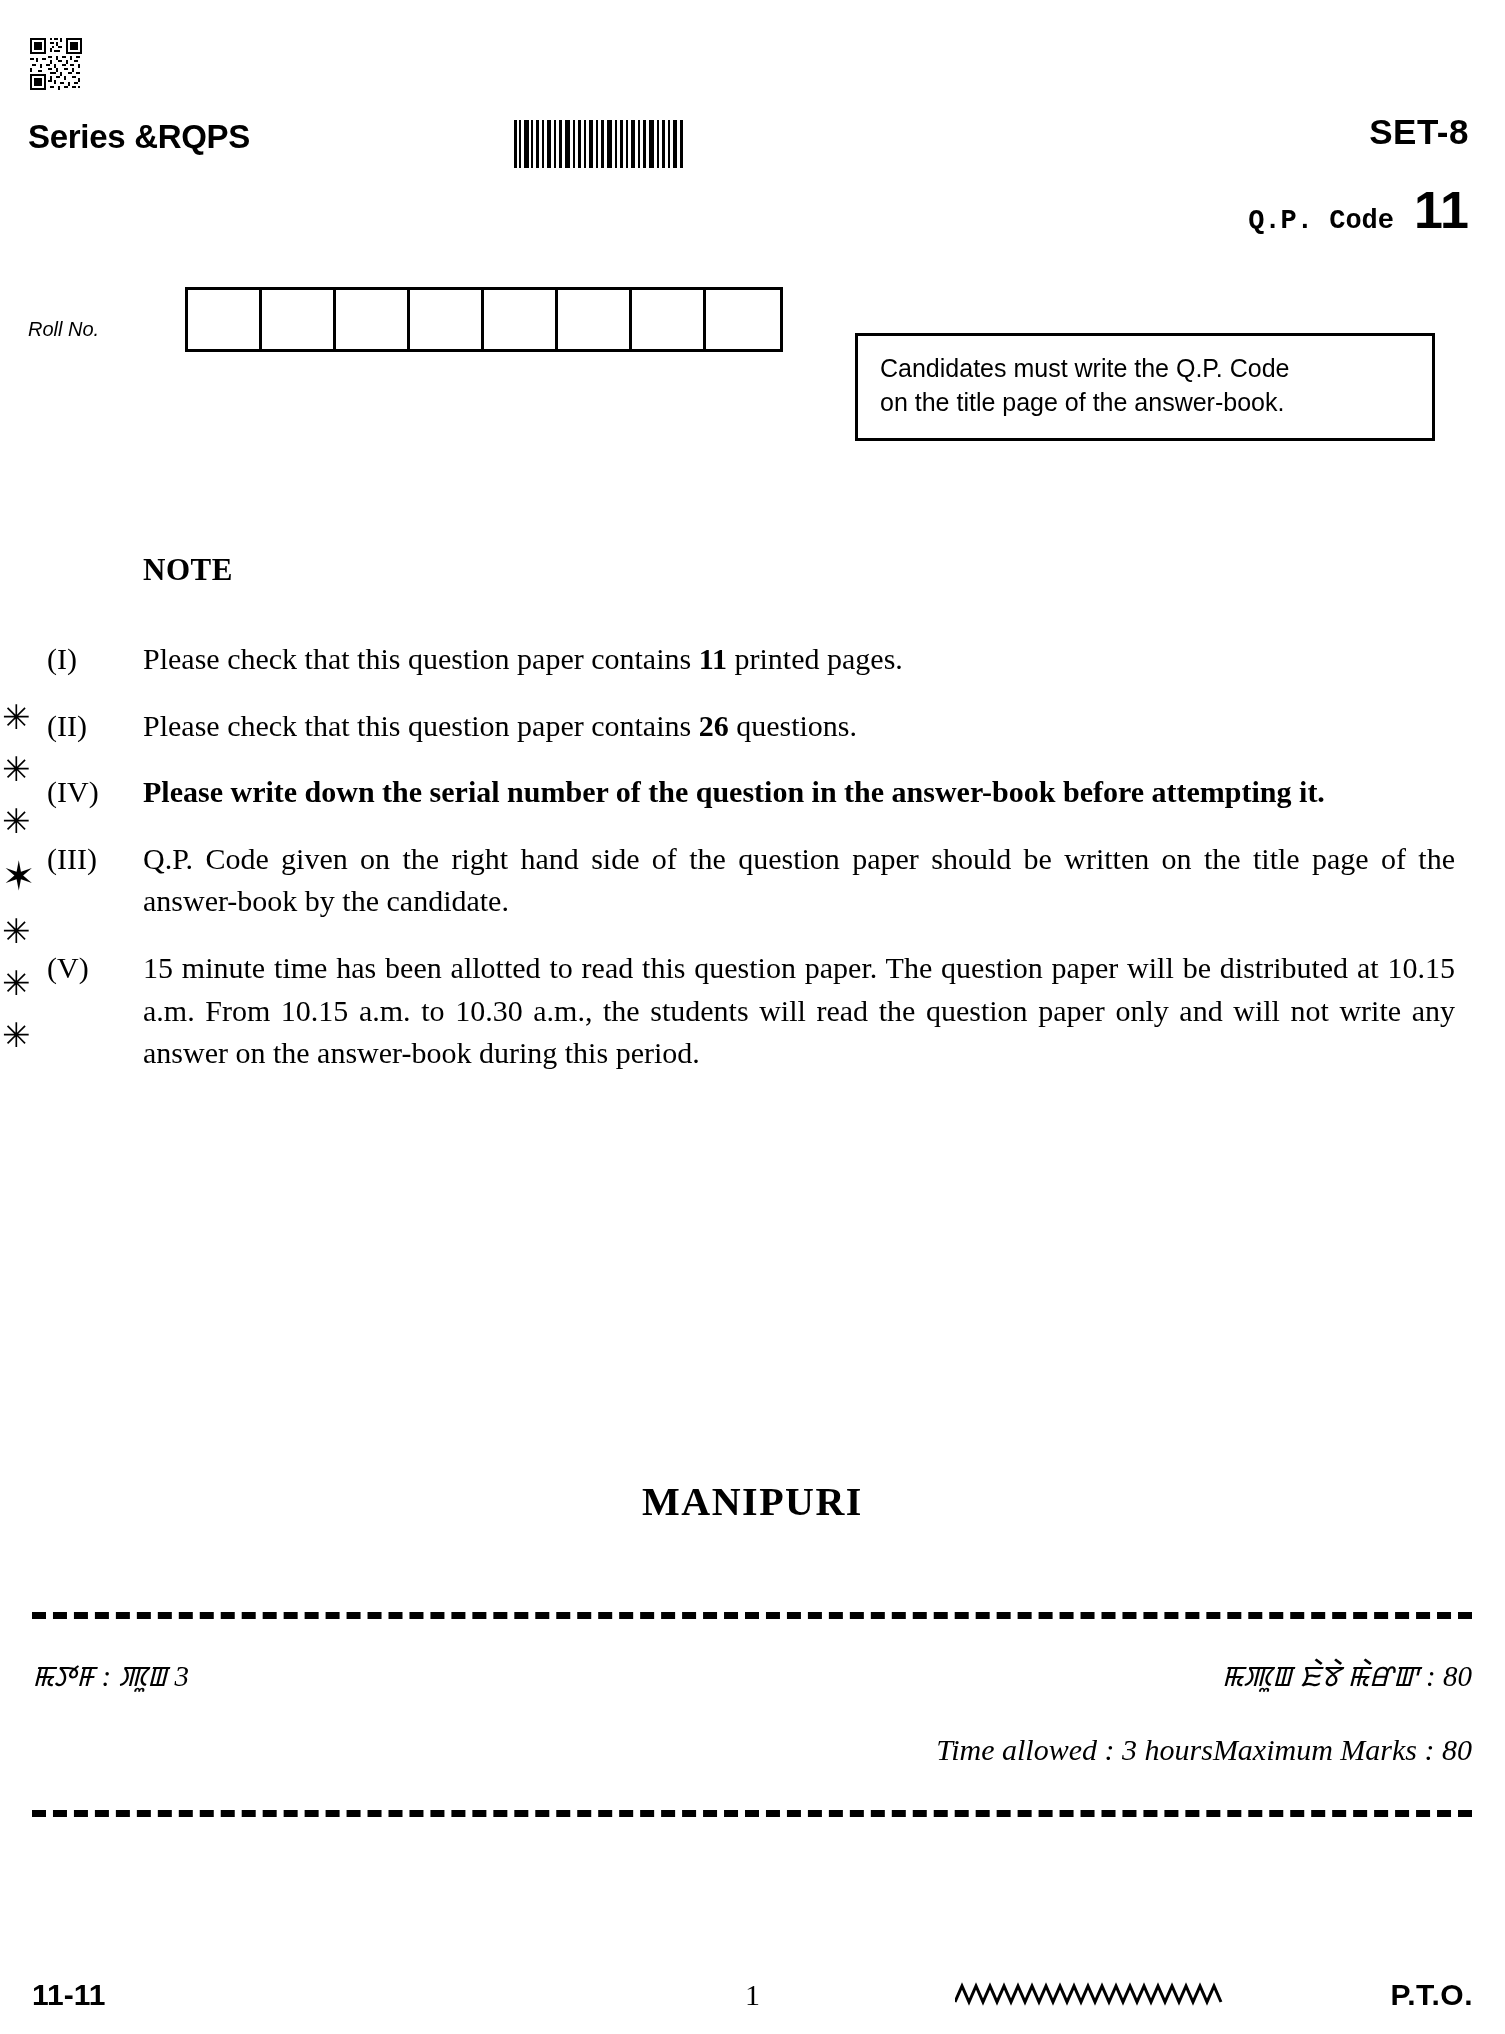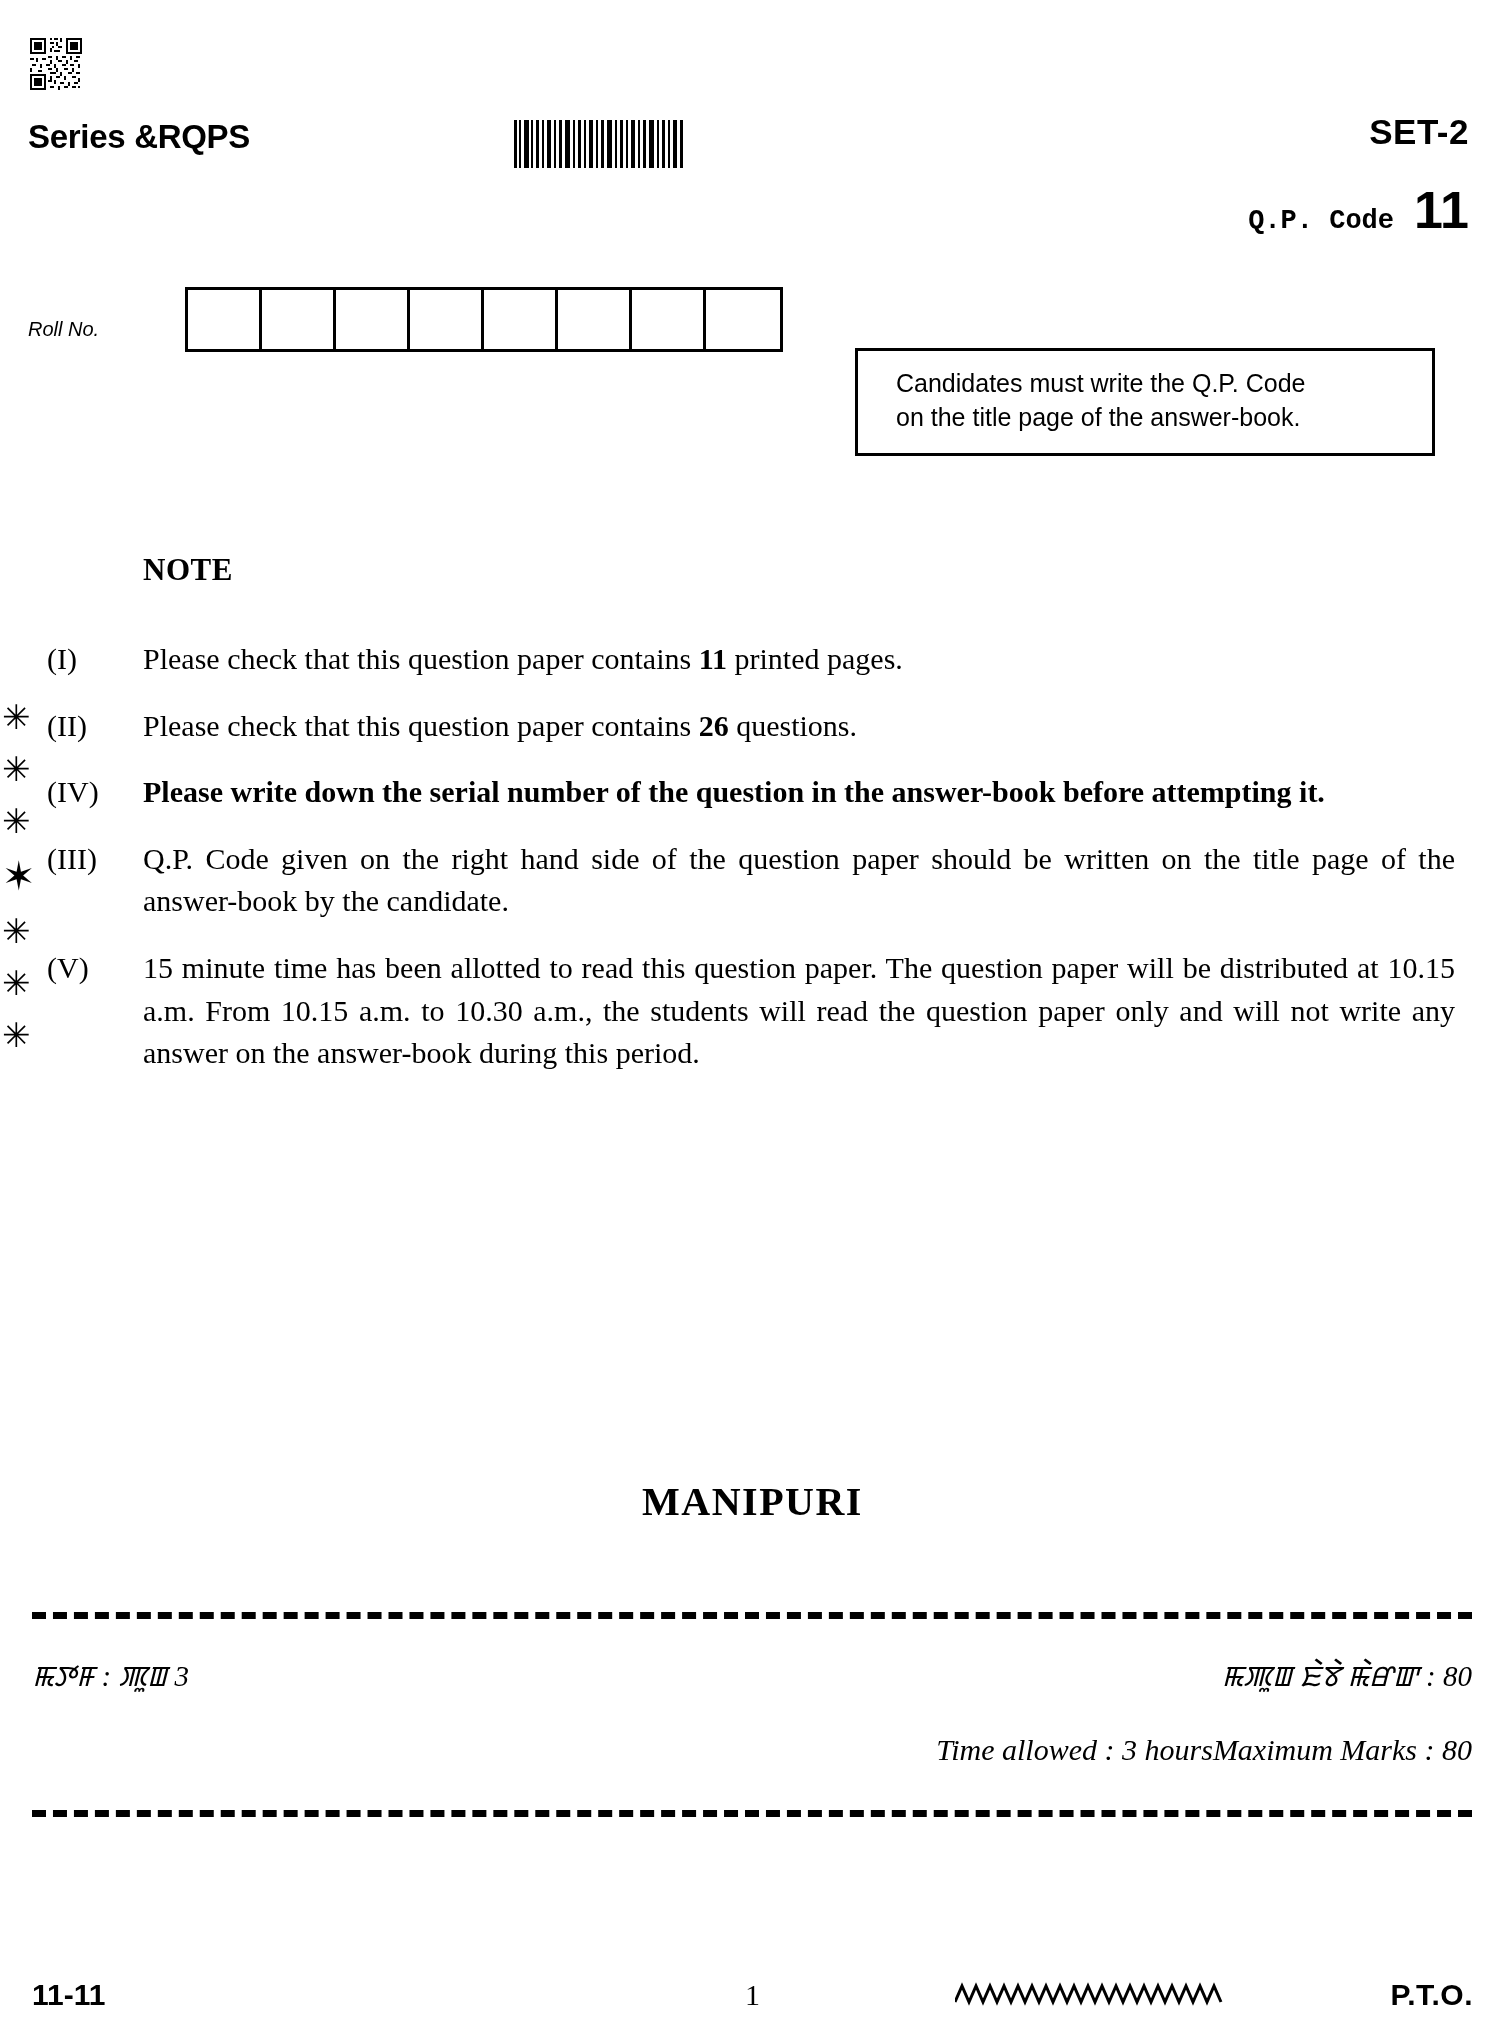--- a/index.html
+++ b/index.html
@@ -106,25 +106,25 @@
     width: 74px;
     border-right: 3px solid #000;
     box-sizing: border-box;
   }
   .rollno-boxes .cell:last-child { border-right: none; }
 
   
   .cand-box {
     position: absolute;
     left: 855px;
-    top: 348px;
+    top: 333px;
     width: 580px;
     border: 3px solid #000;
     box-sizing: border-box;
-    padding: 16px 20px 18px 38px;
+    padding: 16px 20px 18px 22px;
     font-family: "Liberation Sans", sans-serif;
     font-size: 25px;
     line-height: 1.35;
     text-align: justify;
   }
   .cand-box .l2 { text-align: left; }
 
   
   .note-title {
     position: absolute;
@@ -377,21 +377,21 @@
           <rect x="137" y="0" width="5" height="48"></rect>
         <rect x="145" y="0" width="2" height="48"></rect>
           <rect x="150" y="0" width="3" height="48"></rect>
         <rect x="156" y="0" width="2" height="48"></rect>
           <rect x="161" y="0" width="4" height="48"></rect>
         <rect x="168" y="0" width="3" height="48"></rect>
       </g>
     </svg>
   </div>
 
-  <div class="set-label">SET-2</div>
+  <div class="set-label">SET-8</div>
 
   <div class="qpcode-wrap">
     <span class="qpcode-label">Q.P. Code</span>
     <span class="qpcode-value">11</span>
   </div>
 
   <div class="rollno-label">Roll No.</div>
   <div class="rollno-boxes">
     <div class="cell"></div>
     <div class="cell"></div>

